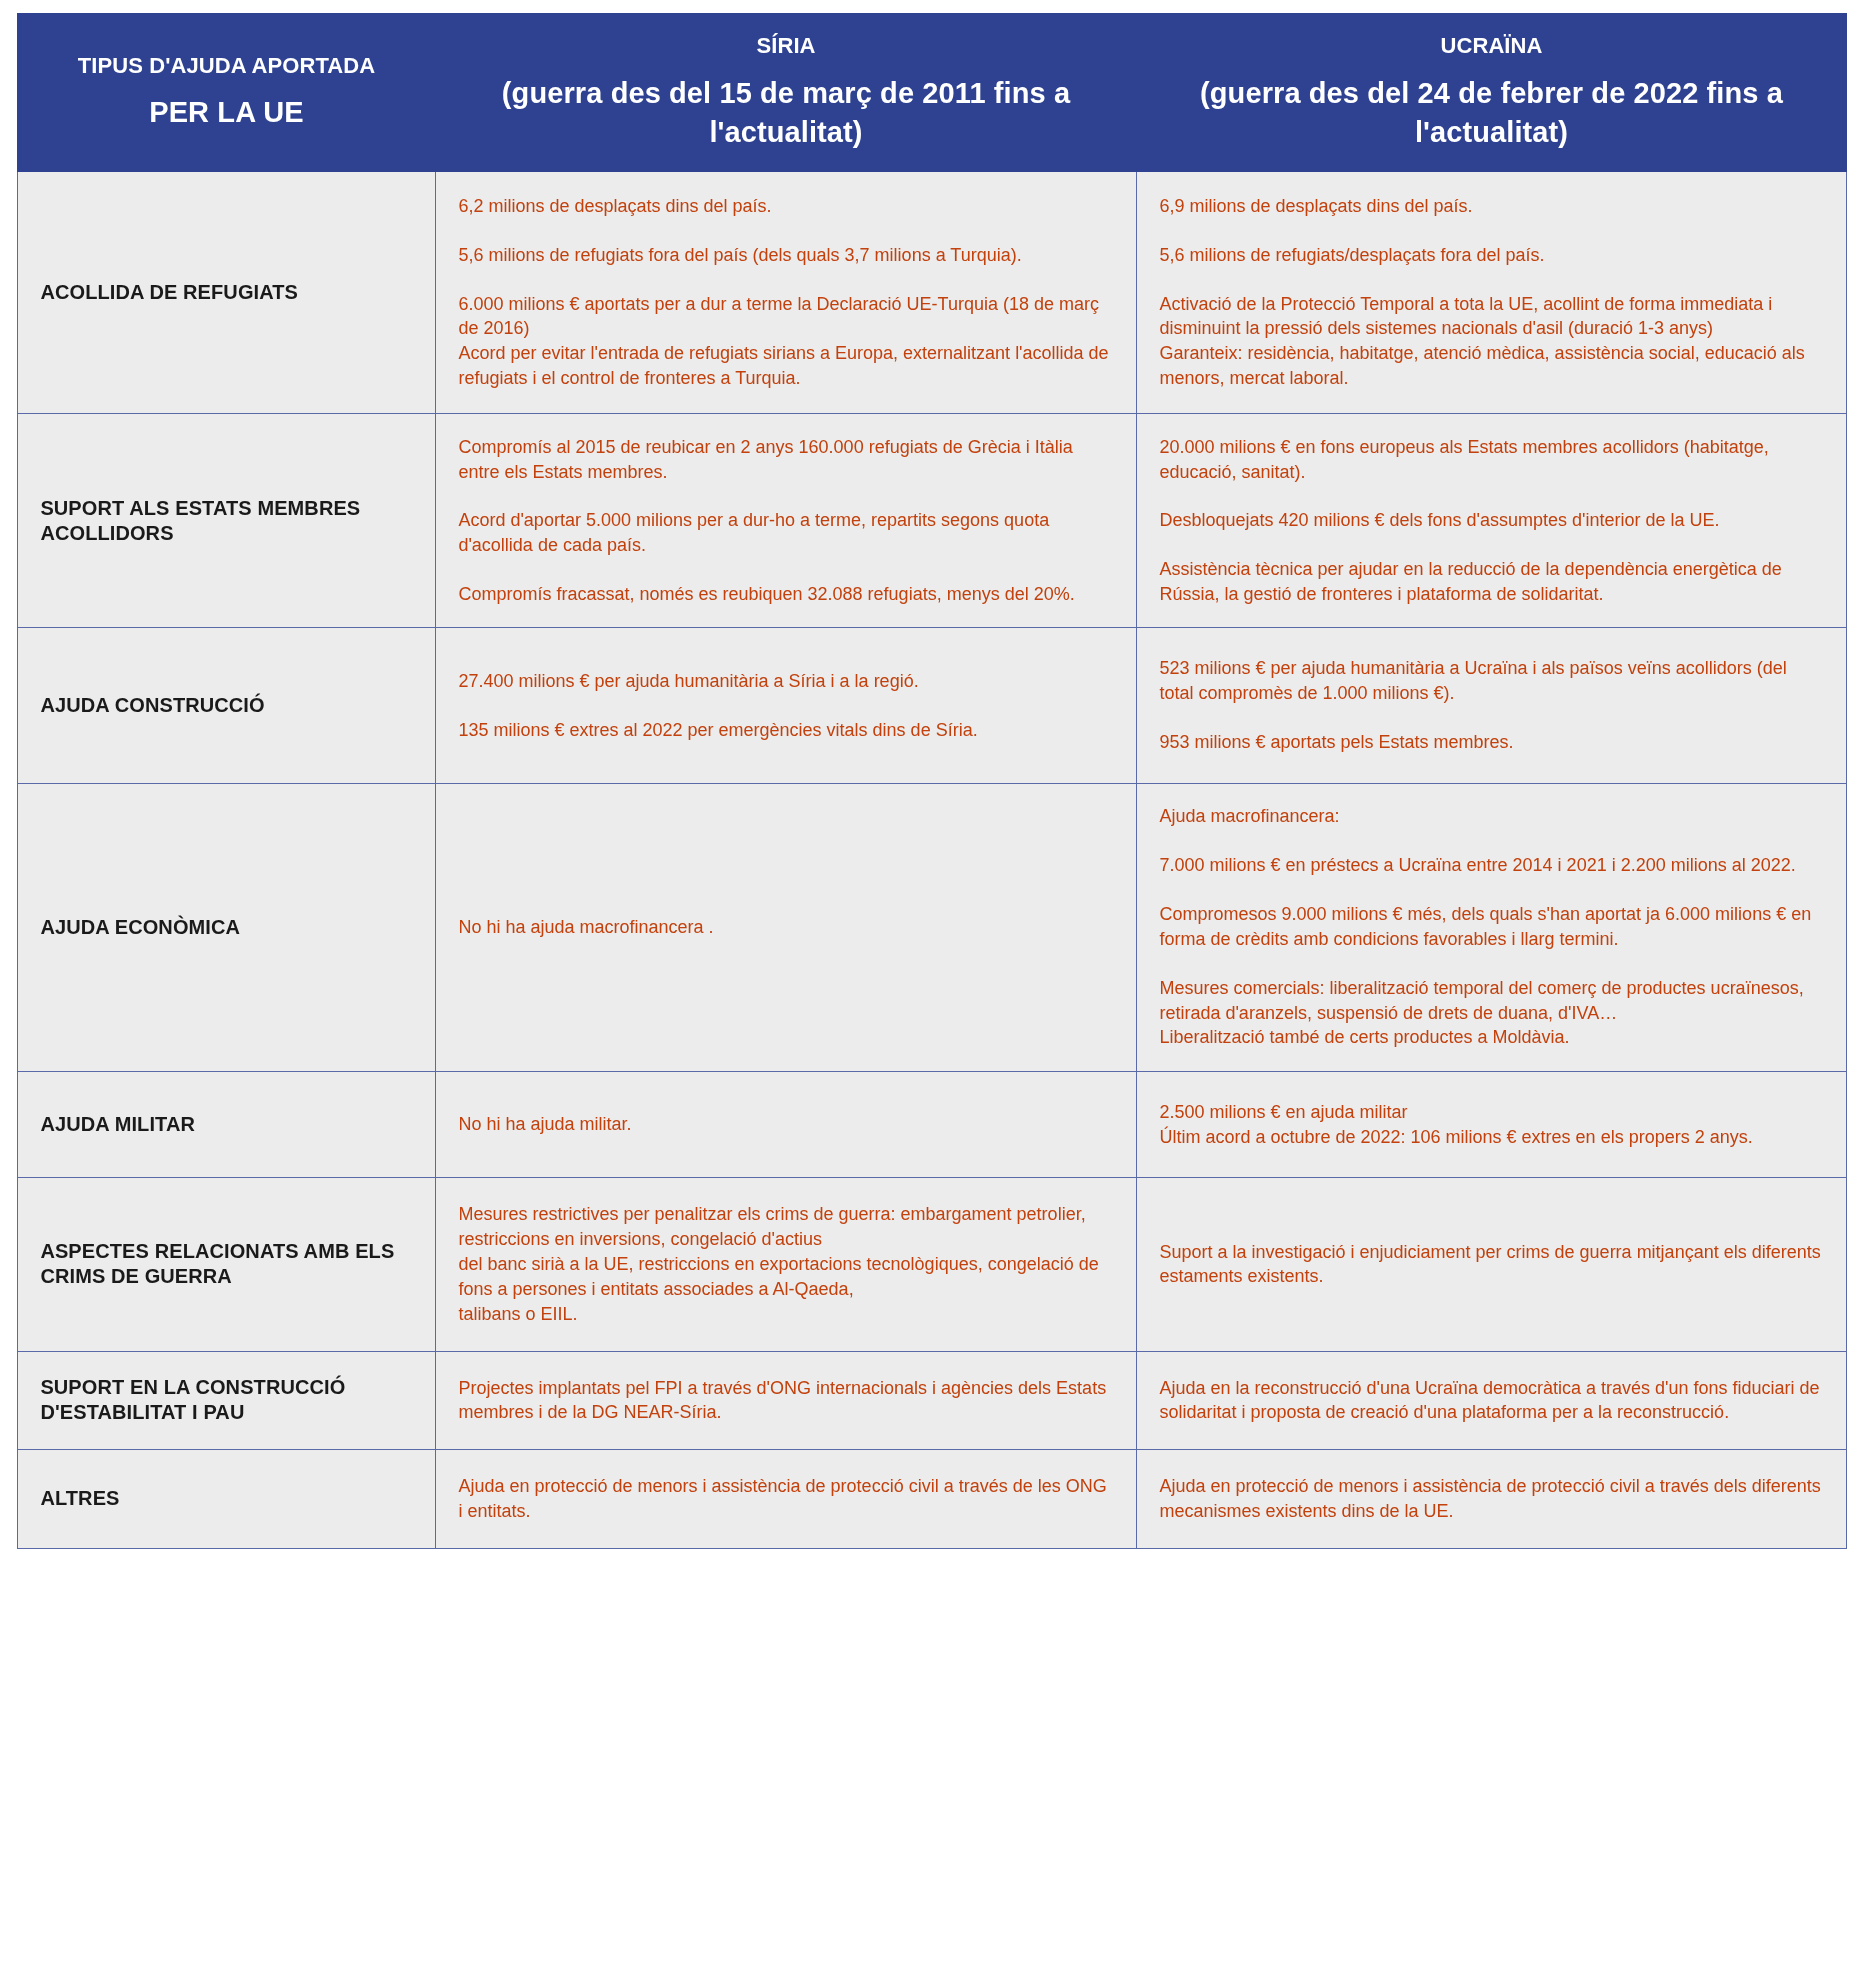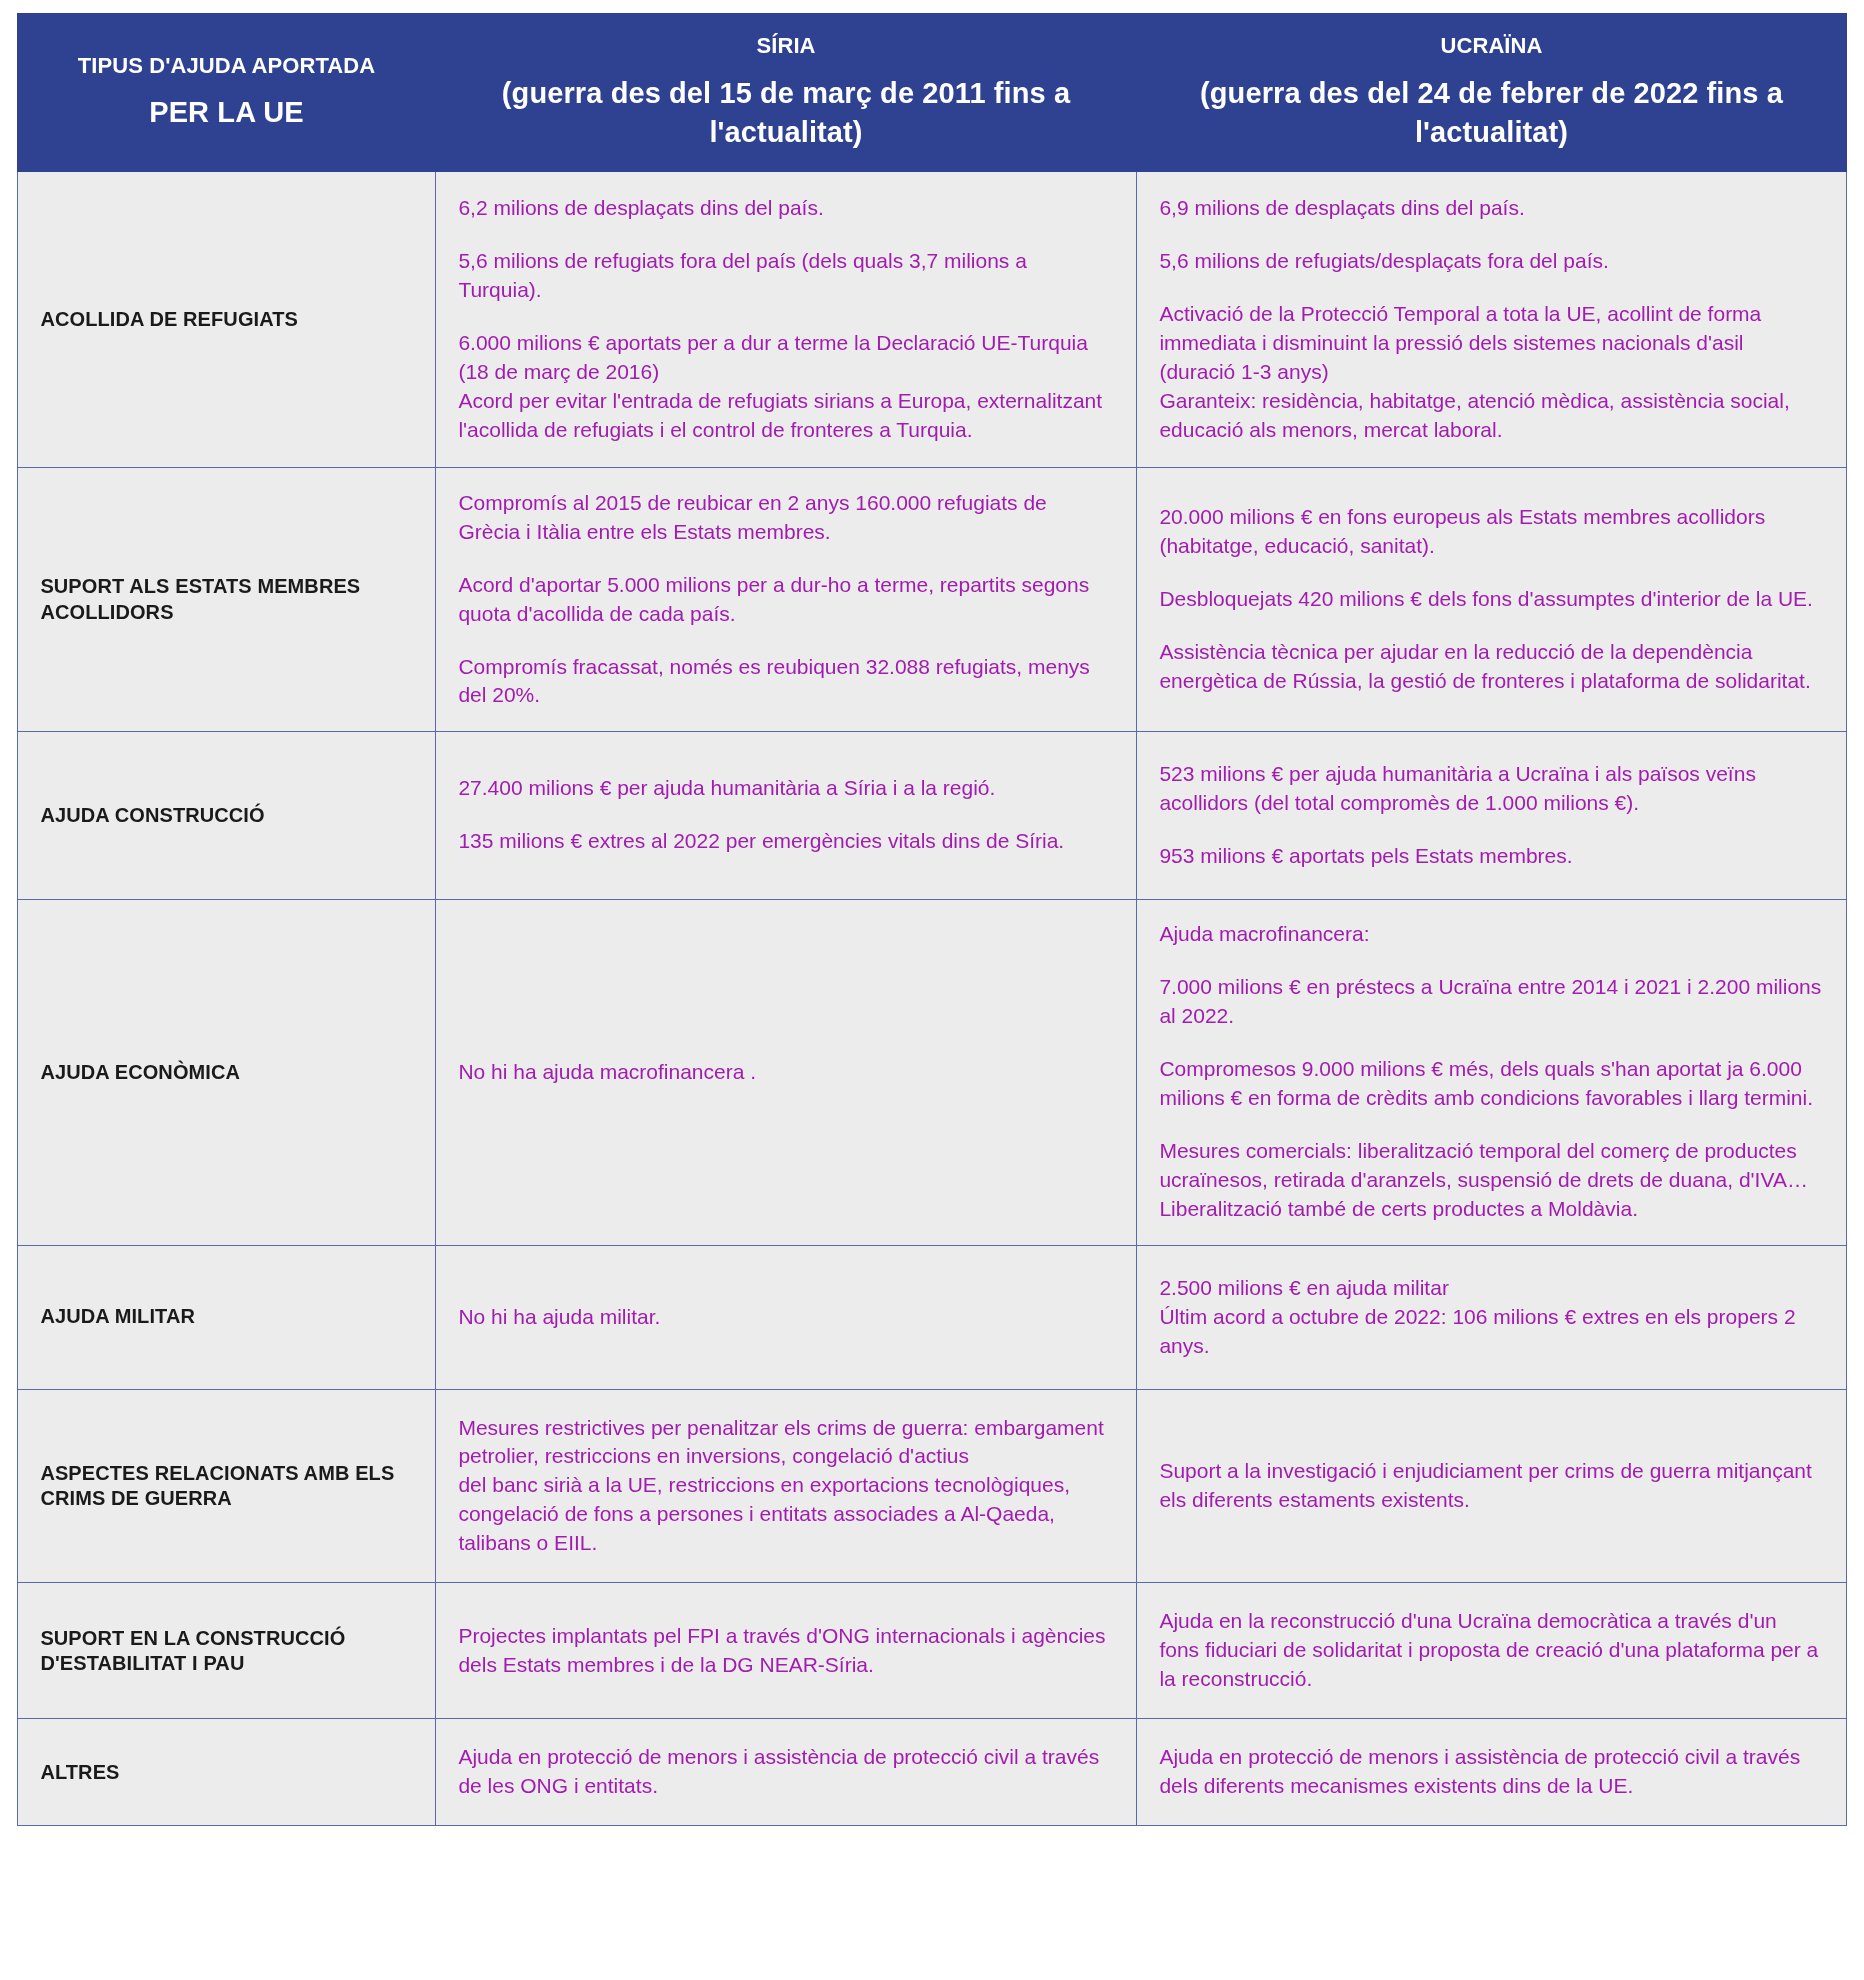--- a/index.html
+++ b/index.html
@@ -61,24 +61,24 @@
   td.type-cell {
     font-size: 20px;
     font-weight: bold;
     line-height: 1.26;
     color: #1a1a1a;
     padding: 13px 11.2px 13px 22.4px;
     letter-spacing: 0.1px;
   }
 
   td.body-cell {
-    font-size: 21px;
+    font-size: 18px;
     font-weight: normal;
     line-height: 1.38;
-    color: #a21caf;
+    color: #c2410c;
     padding: 20.5px 24px 20.5px 22.4px;
   }
 
   td.body-cell p {
     margin: 0 0 24px 0;
     white-space: pre-line;
   }
   td.body-cell p:last-child {
     margin-bottom: 0;
   }

